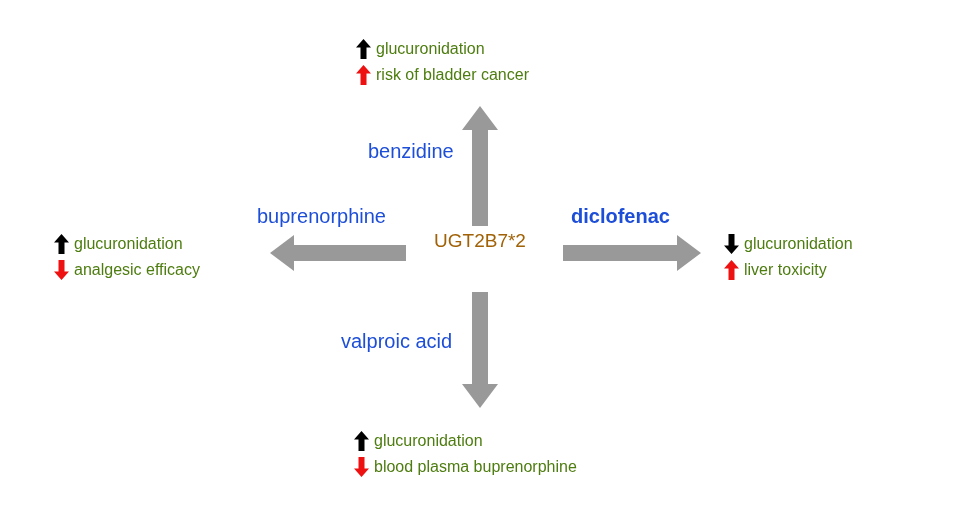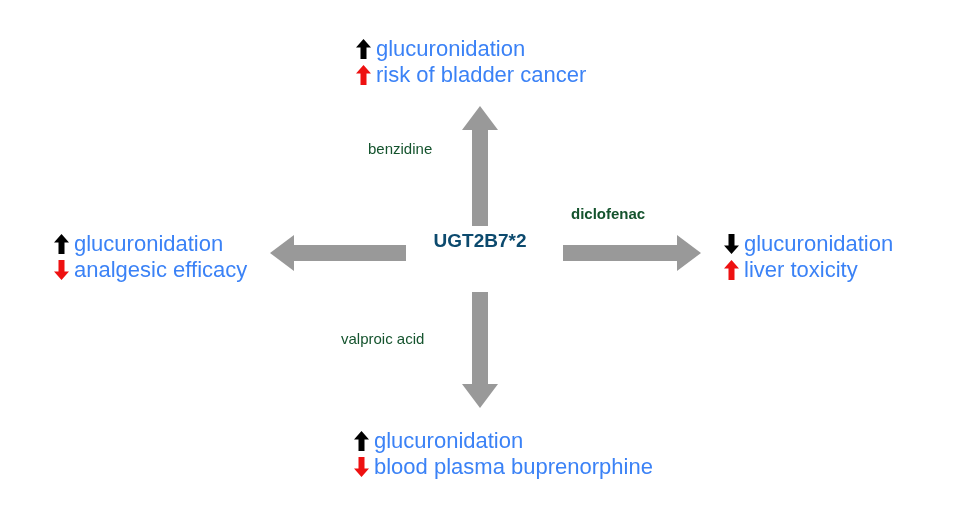--- a/index.html
+++ b/index.html
@@ -17,43 +17,42 @@
   }
 
   
   .center-node {
     position: absolute;
     left: 405px;
     top: 228px;
     width: 150px;
     text-align: center;
     font-size: 19px;
-    color: #0c4a6e;
+    color: #a16207;
     line-height: 25px;
-    font-weight: bold;
   }
   .center-node .line { display: block; }
 
   
   .edge-label {
     position: absolute;
-    font-size: 15px;
-    color: #14532d;
+    font-size: 20px;
+    color: #1d4ed8;
     white-space: nowrap;
   }
   .edge-label.top    { left: 368px; top: 140px; }
   .edge-label.bottom { left: 341px; top: 318px; margin-top: 12px; }
   .edge-label.left   { left: 257px; top: 205px; }
   .edge-label.right  { left: 571px; top: 205px; font-weight: bold; }
 
   
   .outcome {
     position: absolute;
-    font-size: 22px;
-    color: #3b82f6;
+    font-size: 16px;
+    color: #4d7c0f;
     white-space: nowrap;
   }
   .outcome-row {
     display: flex;
     align-items: center;
     height: 26px;
   }
   .outcome-row .txt { margin-left: 4px; }
   .outcome.top    { left: 355px; top: 36px; }
   .outcome.bottom { left: 353px; top: 428px; }
@@ -97,20 +96,21 @@
 
   <svg class="big-arrow right" viewBox="0 0 140 42">
     <polygon points="138,21 114,3 114,13 0,13 0,29 114,29 114,39" fill="#999999"></polygon>
   </svg>
 
   <div class="center-node">
     <span class="line">UGT2B7*2</span>
   </div>
 
   <div class="edge-label top">benzidine</div>
+  <div class="edge-label left">buprenorphine</div>
   <div class="edge-label right">diclofenac</div>
   <div class="edge-label bottom">valproic acid</div>
 
   <div class="outcome top">
     <div class="outcome-row">
       <svg class="glyph" viewBox="0 0 17 22">
         <polygon points="8.5,1 16,9.5 11.5,9.5 11.5,21 5.5,21 5.5,9.5 1,9.5" fill="#000000"></polygon>
       </svg>
       <span class="txt">glucuronidation</span>
     </div>

